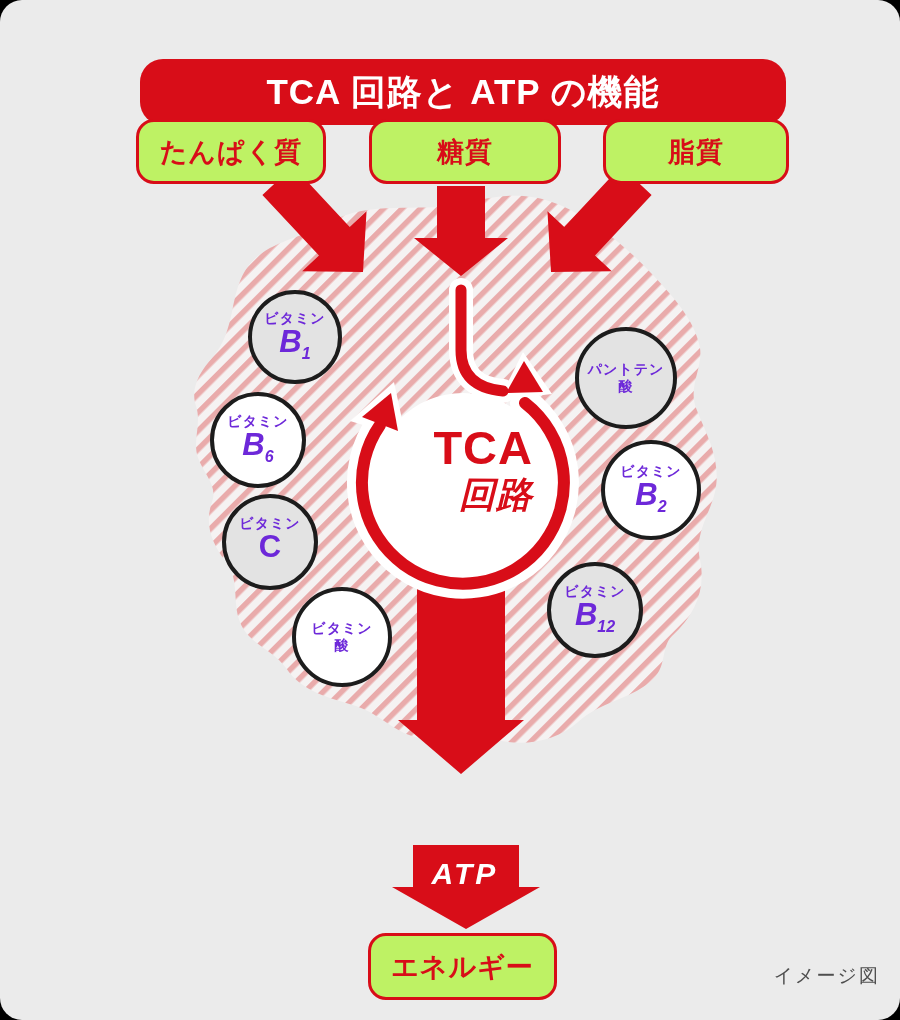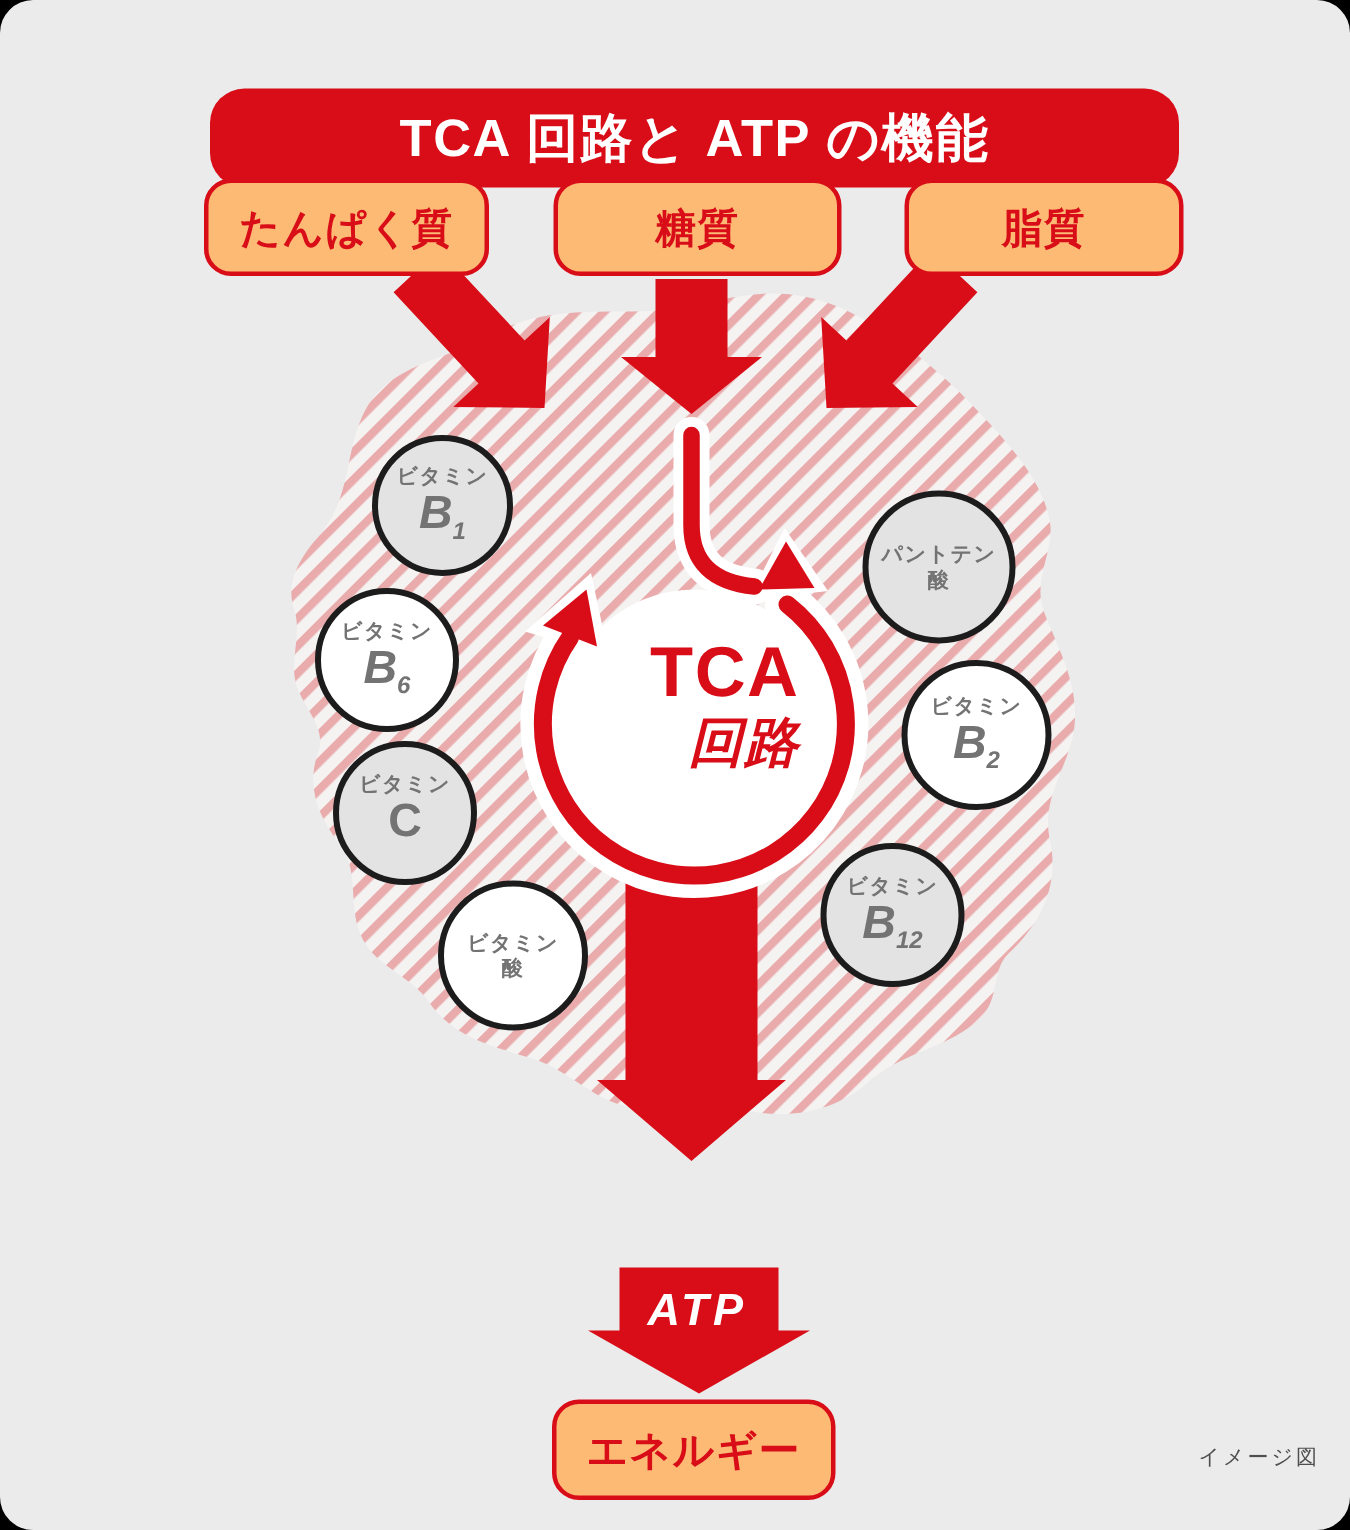--- a/index.html
+++ b/index.html
@@ -8,47 +8,47 @@
     border-radius:22px;overflow:hidden;
     font-family:"Liberation Sans","DejaVu Sans",sans-serif;
   }
   .art{position:absolute;left:0;top:0;}
   .banner{
     position:absolute;left:140px;top:28px;width:646px;height:66px;
     background:var(--red);border-radius:23px;display:flex;align-items:center;justify-content:center;margin-top:31px;
   }
   .banner span{color:#fff;font-size:35px;font-weight:bold;letter-spacing:1px;}
   .srcbox,.flowbox{
-    position:absolute;background:#fdba74;border:3px solid var(--red);border-radius:18px;
+    position:absolute;background:#bef264;border:3px solid var(--red);border-radius:18px;
     display:flex;align-items:center;justify-content:center;box-sizing:border-box;
   }
   .srcbox span,.flowbox span{color:var(--red);font-size:27px;font-weight:bold;letter-spacing:1px;}
   .cof{
     position:absolute;border:4px solid #1c1c1c;border-radius:50%;box-sizing:border-box;
     display:flex;flex-direction:column;align-items:center;justify-content:center;
-    color:#737373;text-align:center;line-height:1.05;
+    color:#6d28d9;text-align:center;line-height:1.05;
   }
   .cof .l1{font-size:14px;font-weight:bold;letter-spacing:1px;}
   .cof .l2t{font-size:14px;font-weight:bold;margin-top:2px;letter-spacing:1px;}
   .cof .big{font-size:31px;font-weight:bold;font-style:italic;margin-top:1px;}
   .cof .big sub{font-size:16px;font-style:italic;}
   .gray{background:#e3e3e3;}
   .white{background:#ffffff;}
   .tca-label{
     position:absolute;left:393px;top:424px;width:140px;text-align:right;color:var(--red);
   }
   .tca-label .t1{font-size:47px;font-weight:800;letter-spacing:1px;line-height:1;}
   .tca-label .t2{font-size:36px;font-weight:bold;line-height:1;margin-top:6px;letter-spacing:1px;font-style:italic;}
   .atp-label{
     position:absolute;left:400px;top:857px;width:130px;text-align:center;
     color:#fff;font-size:30px;font-weight:bold;font-style:italic;letter-spacing:3px;
   }
   .caption{
     position:absolute;left:770px;top:963px;width:110px;text-align:right;
-    color:#4e4e4e;font-size:14px;letter-spacing:2px;
+    color:#4e4e4e;font-size:19px;letter-spacing:2px;
   }
 </style>
 </head>
 <body>
 
 <div class="canvas" style="--red:#d80d18">
 
   <svg class="art" width="900" height="1020" viewBox="0 0 900 1020">
     <defs>
       <pattern id="hatch" patternUnits="userSpaceOnUse" width="13" height="13" patternTransform="rotate(-45)">

